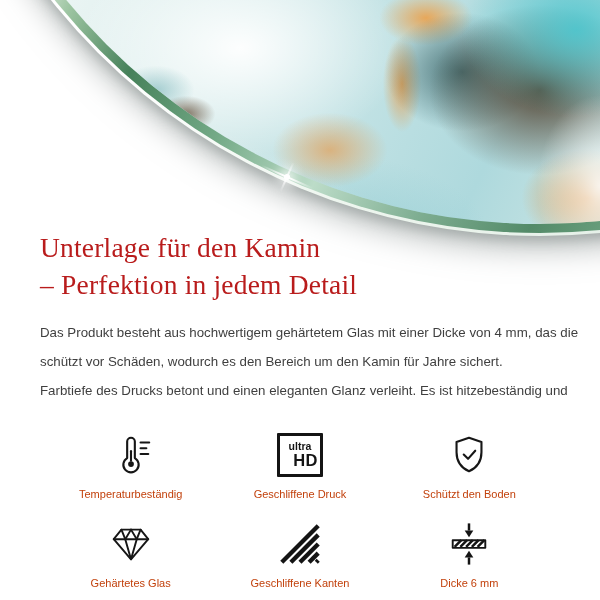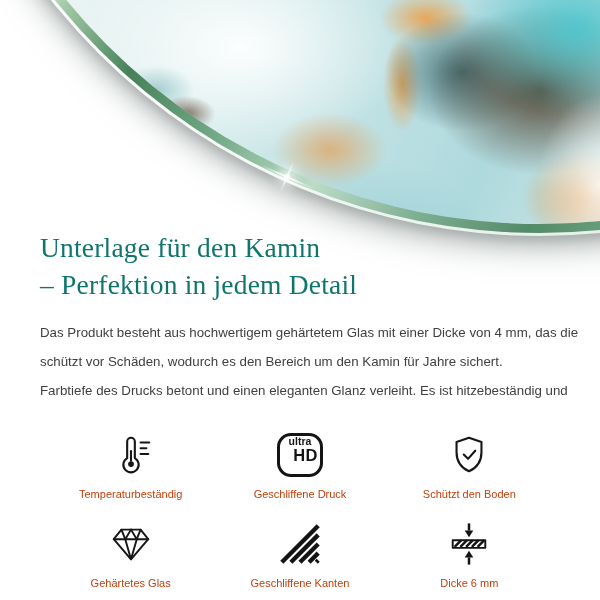--- a/index.html
+++ b/index.html
@@ -56,35 +56,35 @@
   }
   .sparkle .core{
     position:absolute;left:17px;top:17px;width:6px;height:6px;border-radius:50%;
     background:#ffffff;box-shadow:0 0 12px 5px rgba(255,255,255,0.9);
   }
 
   
   .content{position:relative;padding:229px 40px 0 40px;}
   .title{
     margin:0;font-family:"Liberation Serif","DejaVu Serif",serif;font-weight:400;
-    font-size:27.5px;line-height:37px;color:#0f766e;letter-spacing:0.2px;
+    font-size:27.5px;line-height:37px;color:#b91c1c;letter-spacing:0.2px;
   }
   .desc{margin-top:16px;font-size:13.3px;color:#3f3f3f;}
   .desc .line{line-height:28.8px;white-space:nowrap;}
 
   
   .features{display:grid;grid-template-columns:repeat(3,1fr);row-gap:19px;margin-top:26px;padding:0 6px;}
   .feature{display:flex;flex-direction:column;align-items:center;}
   .feature .iconbox{height:47px;display:flex;align-items:center;justify-content:center;margin-bottom:9px;}
   .feature .flabel{font-size:11px;color:#c2410c;line-height:14px;white-space:nowrap;}
   .feature svg{display:block;}
 
   .uhd{
-    width:40px;height:38px;border:3px solid #141414;border-radius:14px;
-    display:flex;flex-direction:column;align-items:center;justify-content:flex-start;color:#141414;
+    width:40px;height:38px;border:3px solid #141414;border-radius:1px;
+    display:flex;flex-direction:column;align-items:center;justify-content:center;color:#141414;
   }
   .uhd .uhd-top{font-size:10.5px;font-weight:700;line-height:11px;}
   .uhd .uhd-bottom{font-size:16.5px;font-weight:700;line-height:17px;letter-spacing:0.3px;padding-left:11px;}
 </style>
 </head>
 <body>
 
 <div class="hero">
   <div class="glass-shadow"></div>
   <div class="glass-rim"></div>

